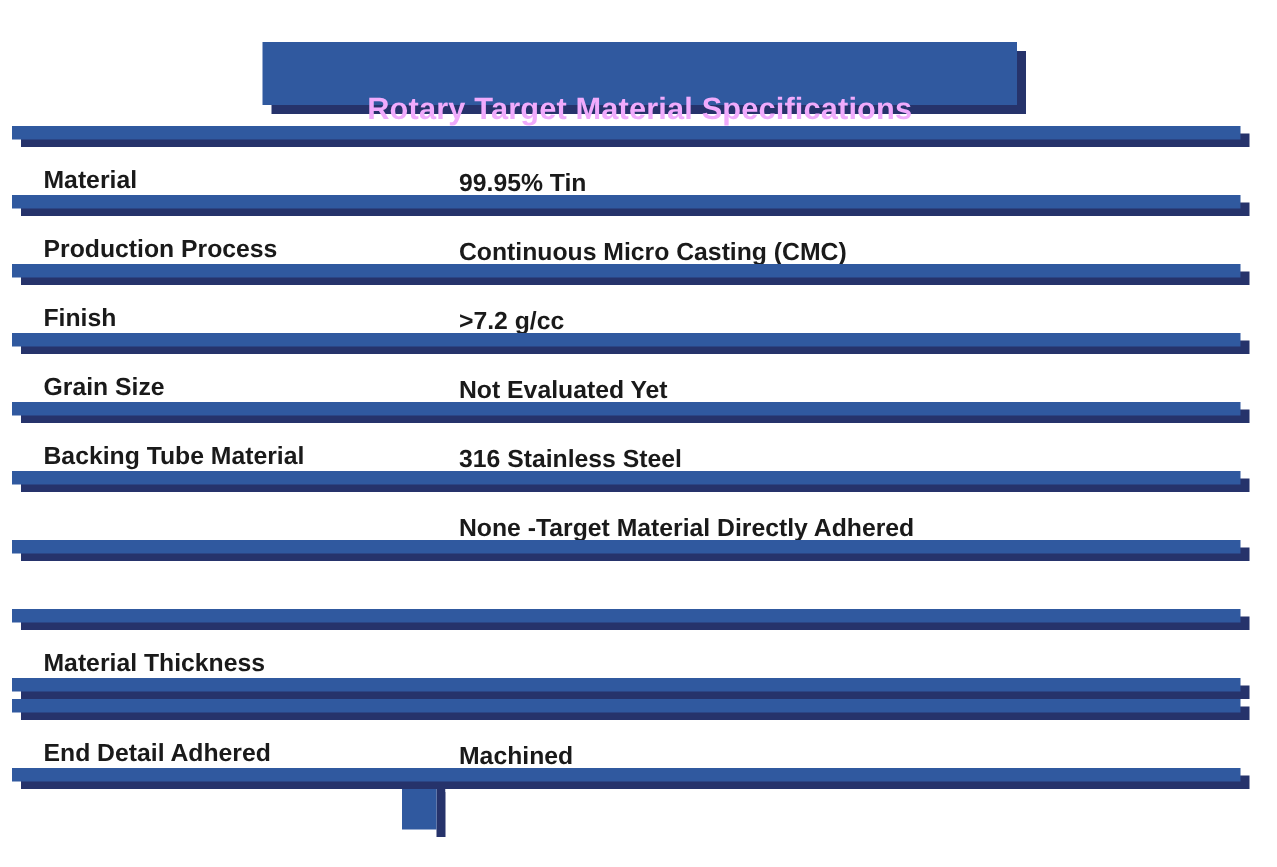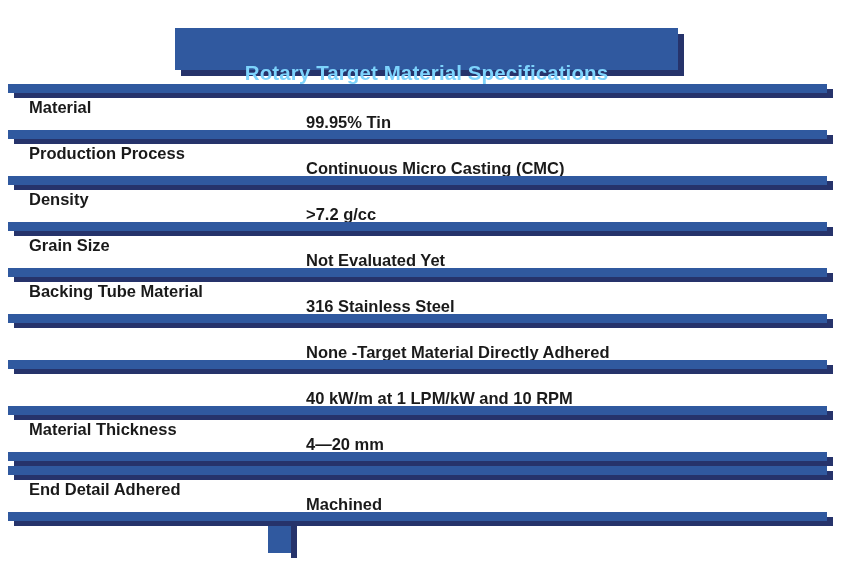--- a/index.html
+++ b/index.html
@@ -42,21 +42,21 @@
     left: 0;
     top: 0;
     width: 503px;
     height: 42px;
     background: #30599F;
     display: flex;
     align-items: center;
     justify-content: center;
   }
   .title-text {
-    color: #7dd3fc;
+    color: #f0abfc;
     font-size: 20.5px;
     font-weight: bold;
     letter-spacing: 0.1px;
     white-space: nowrap;
     margin-top: 47px;
   }
 
   
   .table {
     position: absolute;
@@ -95,21 +95,21 @@
     background: #ffffff;
   }
   .row .cell-label {
     position: absolute;
     left: 14px;
     top: 0;
     width: 254px;
     height: 32px;
     background: #ffffff;
     display: flex;
-    align-items: flex-start;
+    align-items: flex-end;
     box-sizing: border-box;
     padding-left: 15px;
   }
   .row .cell-value {
     position: absolute;
     left: 297px;
     top: 0;
     width: 536px;
     height: 48px;
     background: #ffffff;
@@ -191,21 +191,21 @@
         <div class="cell-value">
           <span class="cell-text">Continuous Micro Casting (CMC)</span>
         </div>
       </div>
       <div class="sep">
         <div class="sep-shadow"></div>
         <div class="sep-bar"></div>
       </div>
       <div class="row">
         <div class="cell-label">
-          <span class="cell-text">Density</span>
+          <span class="cell-text">Finish</span>
         </div>
         <div class="cell-value">
           <span class="cell-text">&gt;7.2 g/cc</span>
         </div>
       </div>
       <div class="sep">
         <div class="sep-shadow"></div>
         <div class="sep-bar"></div>
       </div>
       <div class="row">
@@ -235,35 +235,29 @@
       <div class="row">
         <div class="cell-value">
           <span class="cell-text">None -Target Material Directly Adhered</span>
         </div>
       </div>
       <div class="sep">
         <div class="sep-shadow"></div>
         <div class="sep-bar"></div>
       </div>
       <div class="row">
-        <div class="cell-value">
-          <span class="cell-text">40 kW/m at 1 LPM/kW and 10 RPM</span>
-        </div>
       </div>
       <div class="sep">
         <div class="sep-shadow"></div>
         <div class="sep-bar"></div>
       </div>
       <div class="row">
         <div class="cell-label">
           <span class="cell-text">Material Thickness</span>
         </div>
-        <div class="cell-value">
-          <span class="cell-text">4—20 mm</span>
-        </div>
       </div>
       <div class="sep">
         <div class="sep-shadow"></div>
         <div class="sep-bar"></div>
       </div>
       <div class="sep">
         <div class="sep-shadow"></div>
         <div class="sep-bar"></div>
       </div>
       <div class="row">

